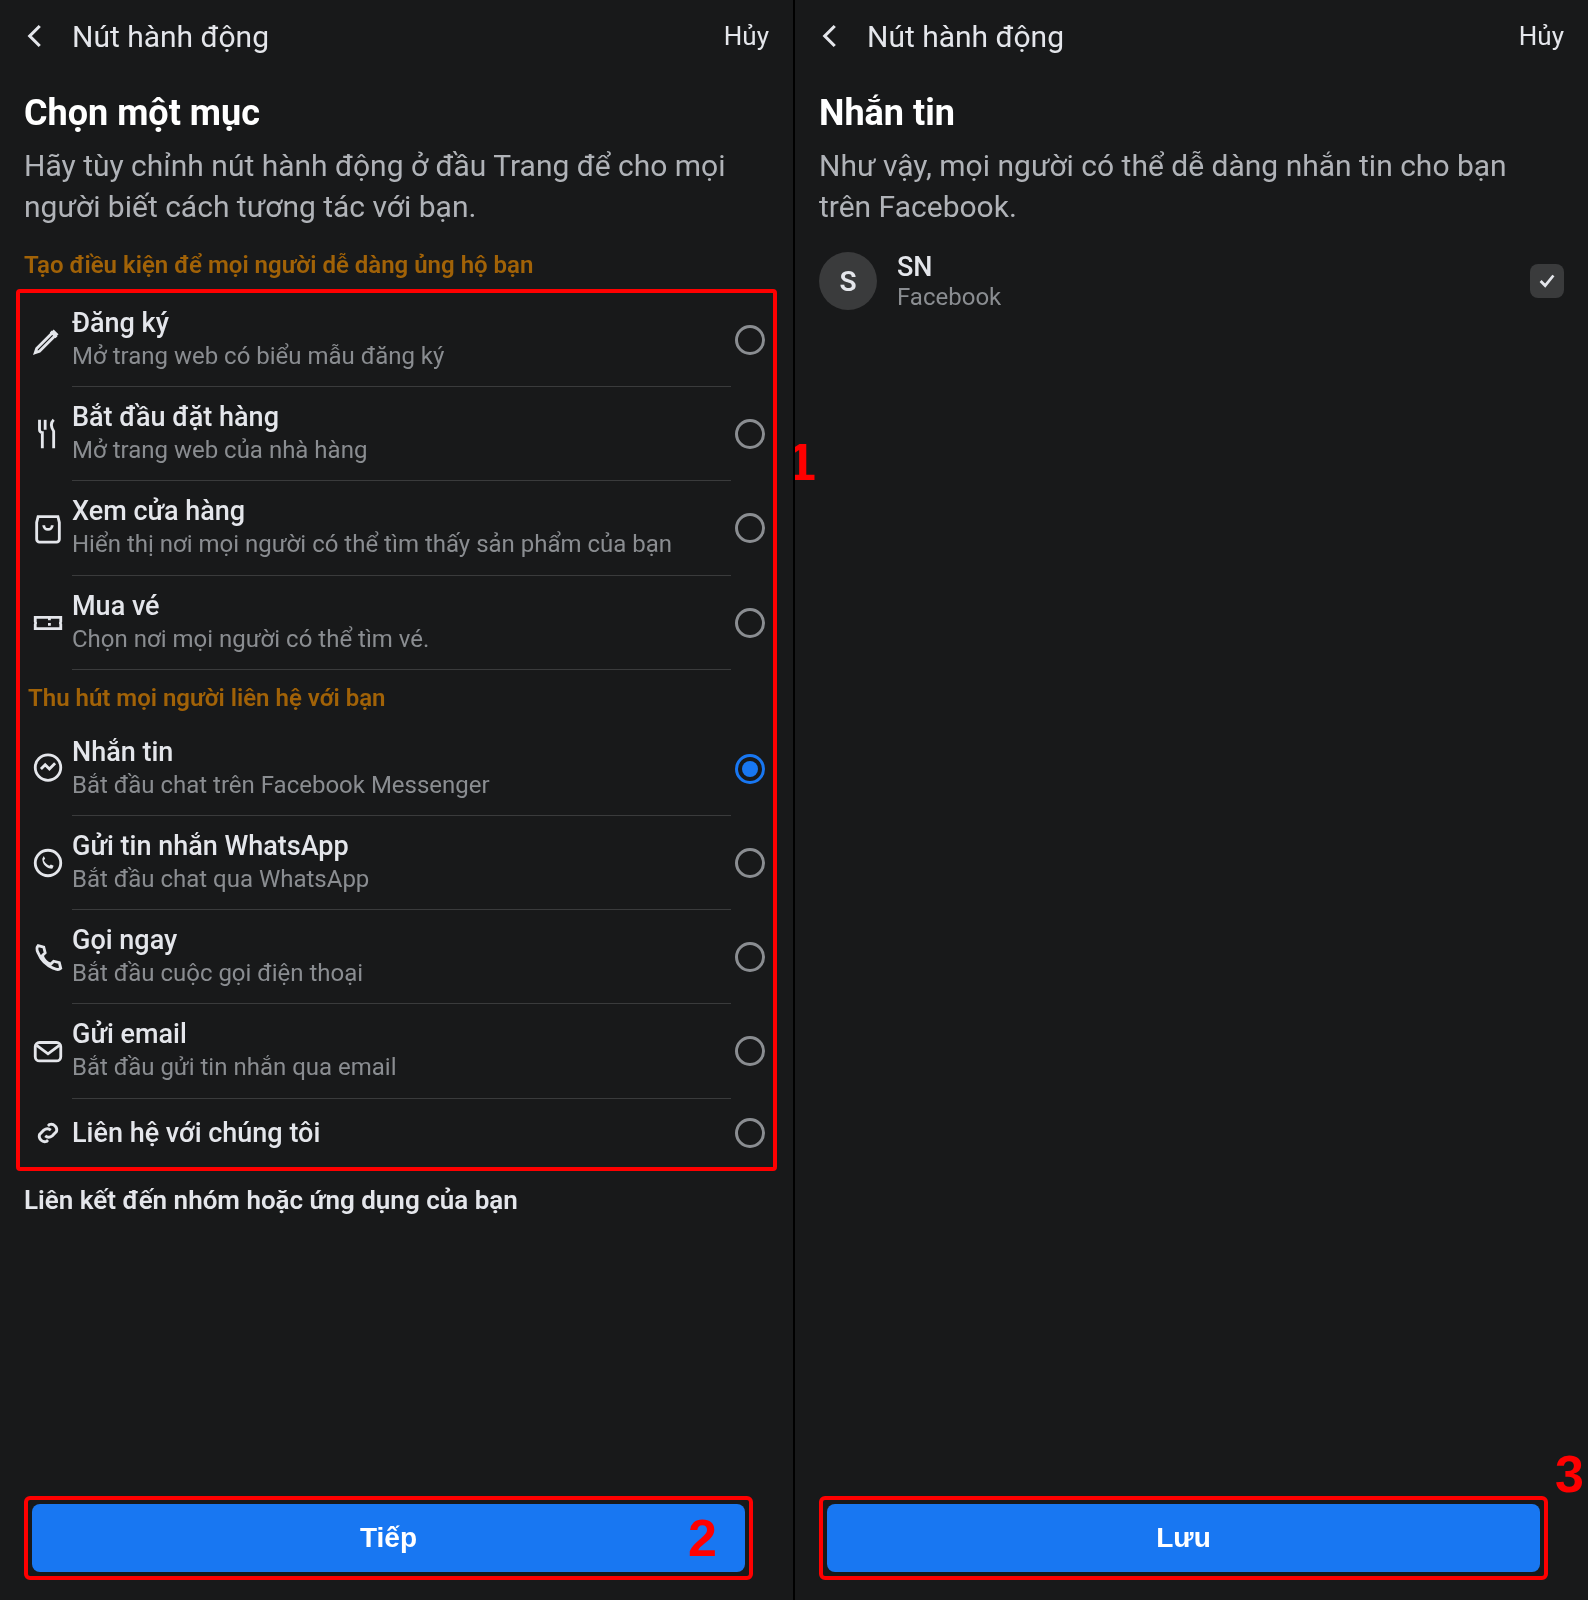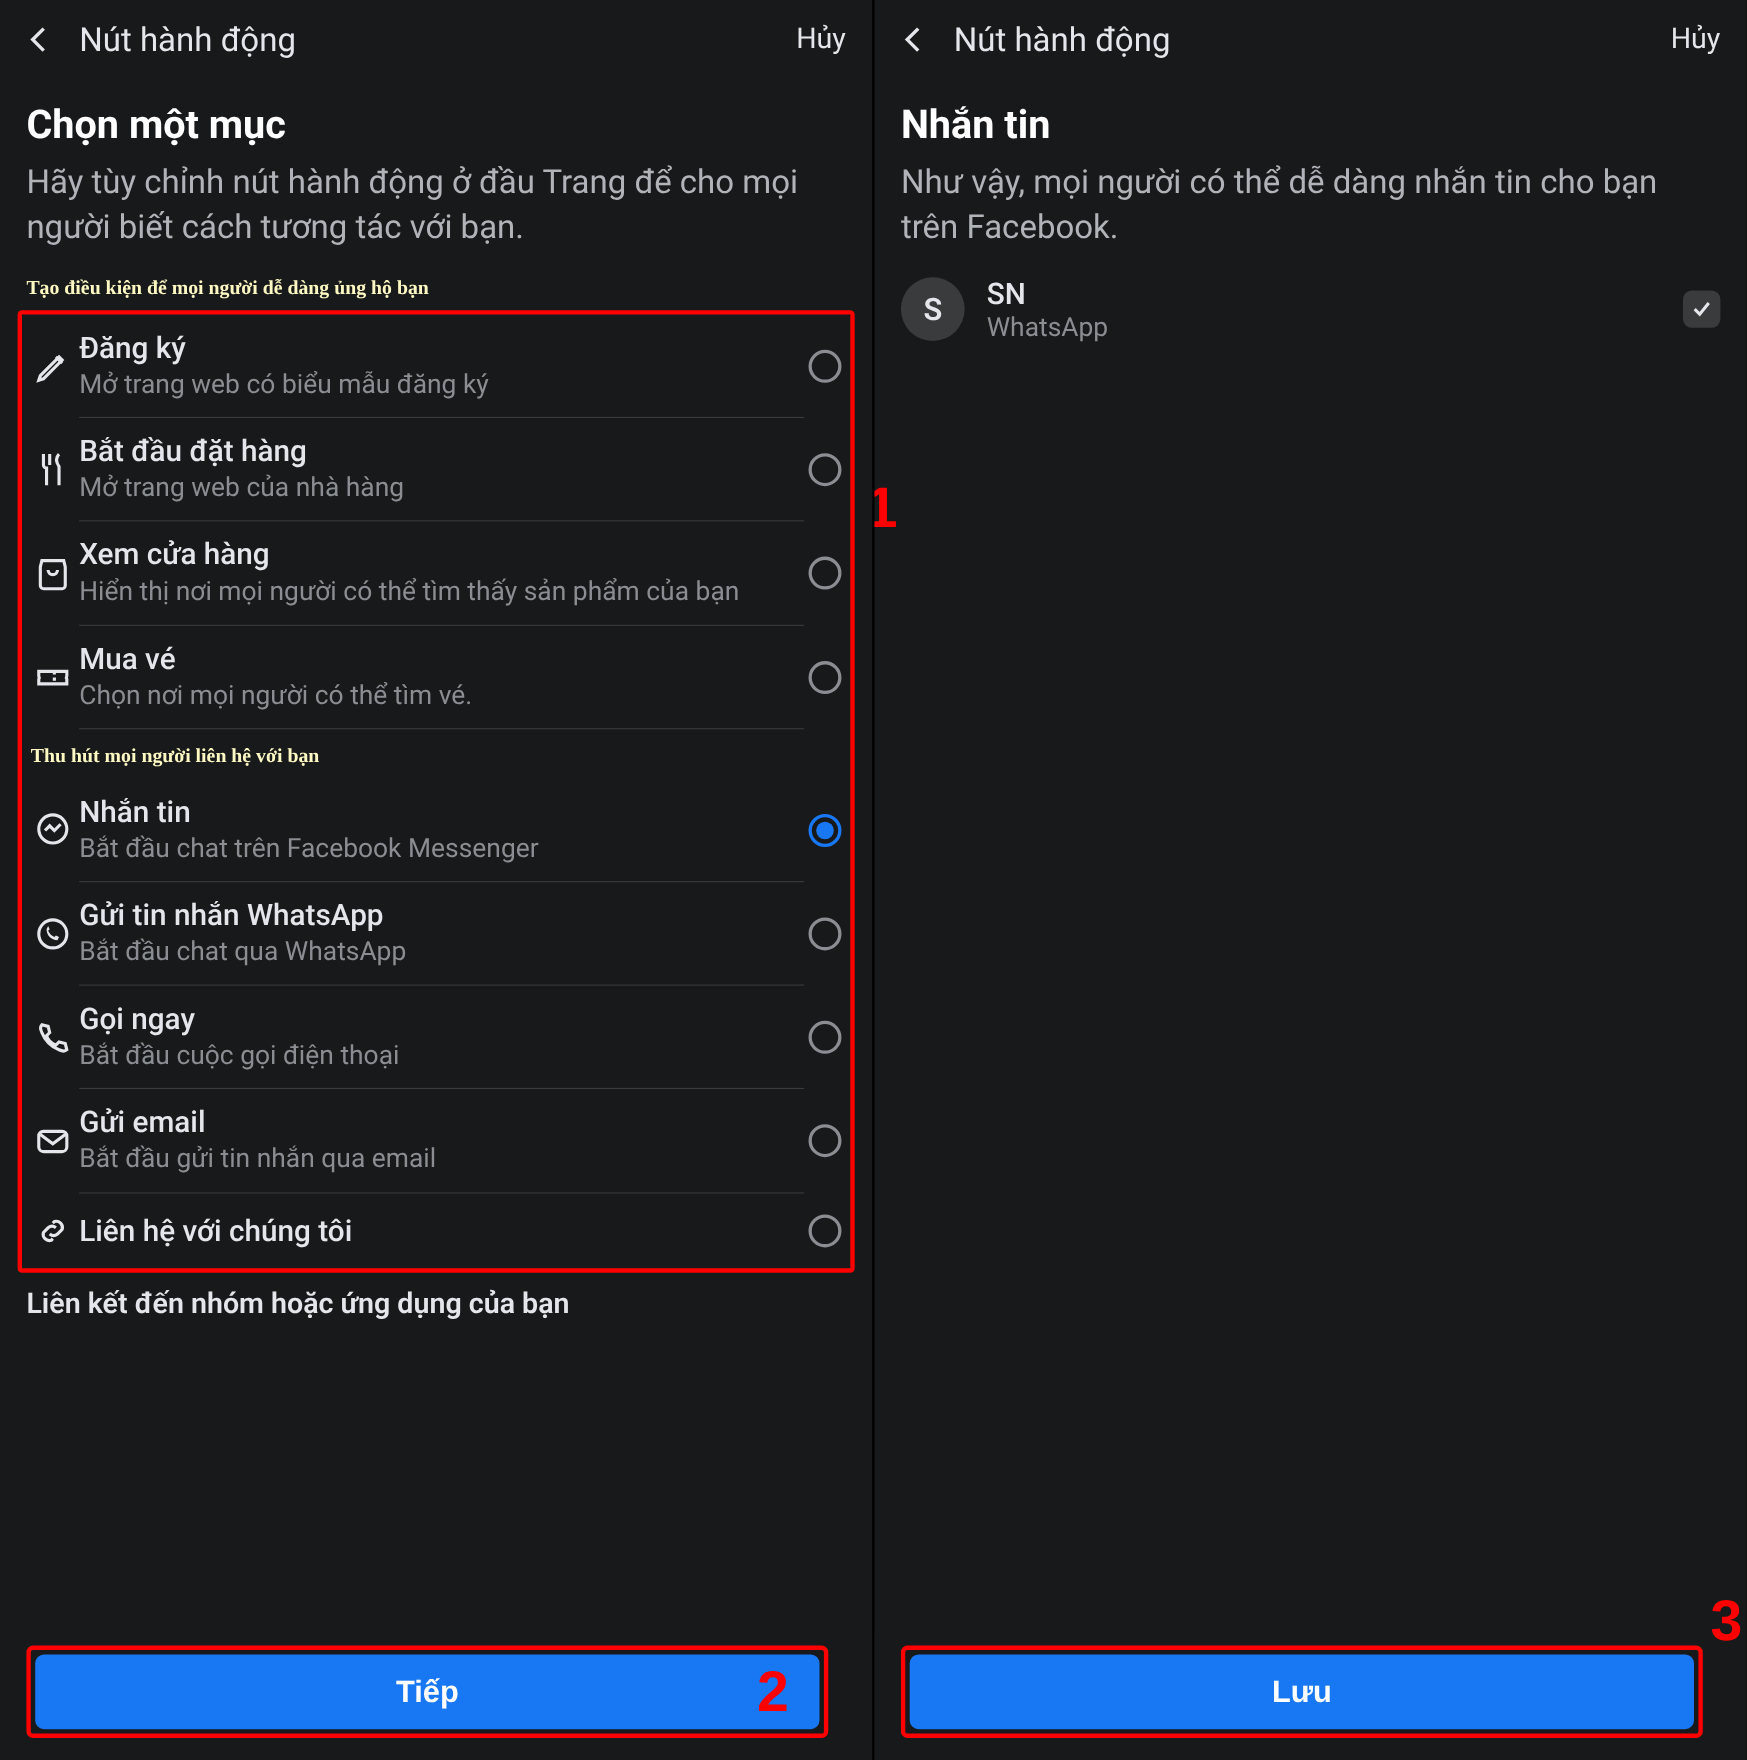--- a/index.html
+++ b/index.html
@@ -58,25 +58,24 @@
     margin-top: 20px;
     margin-bottom: 12px;
   }
   .page-sub {
     font-size: 30px;
     line-height: 1.35;
     color: #b0b3b8;
     margin-bottom: 24px;
   }
   .section-header {
-    font-size: 18px;
+    font-size: 24px;
     font-weight: 600;
-    color: #fef9c3;
+    color: #a16207;
     margin: 14px 0 10px 0;
-    font-family: Liberation Serif, serif;
   }
   .highlight-box {
     border: 4px solid #f00;
     border-radius: 4px;
     padding: 0;
     margin: 0 -8px;
   }
   .option-row {
     display: flex;
     align-items: center;
@@ -366,21 +365,21 @@
   </div>
 
   <div class="scroll">
     <div class="page-title">Nhắn tin</div>
     <div class="page-sub">Như vậy, mọi người có thể dễ dàng nhắn tin cho bạn trên Facebook.</div>
 
     <div class="msg-row">
       <div class="avatar">S</div>
       <div class="msg-text">
         <div class="msg-title">SN</div>
-        <div class="msg-sub">WhatsApp</div>
+        <div class="msg-sub">Facebook</div>
       </div>
       <div class="check">
         <svg viewBox="0 0 24 24">
             <path d="M5 12l5 5 9-11"></path>
           </svg>
       </div>
     </div>
 
     <div class="annotation" style="left:-8px; top:360px;">1</div>
     <div class="annotation" style="right:4px; bottom:96px;">3</div>

